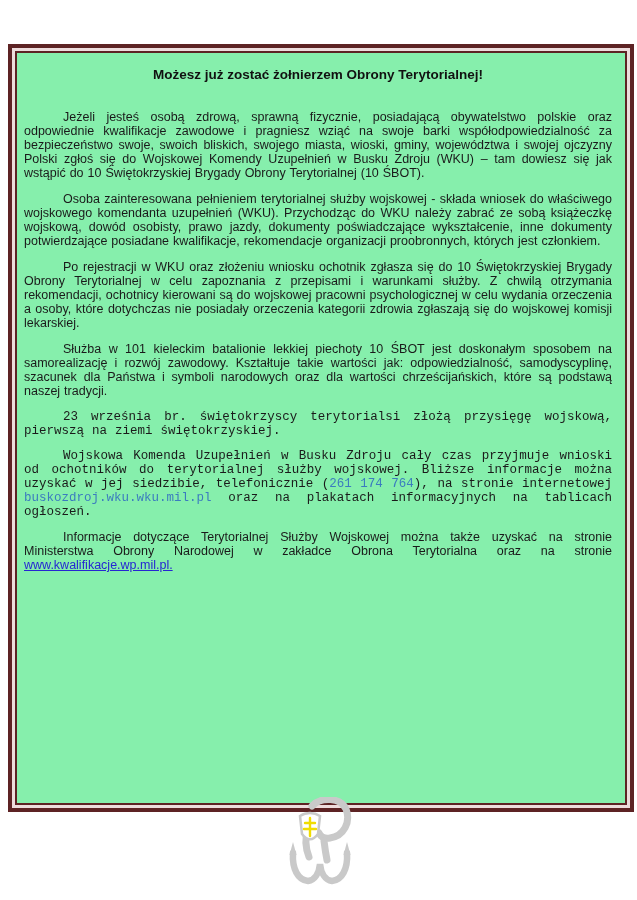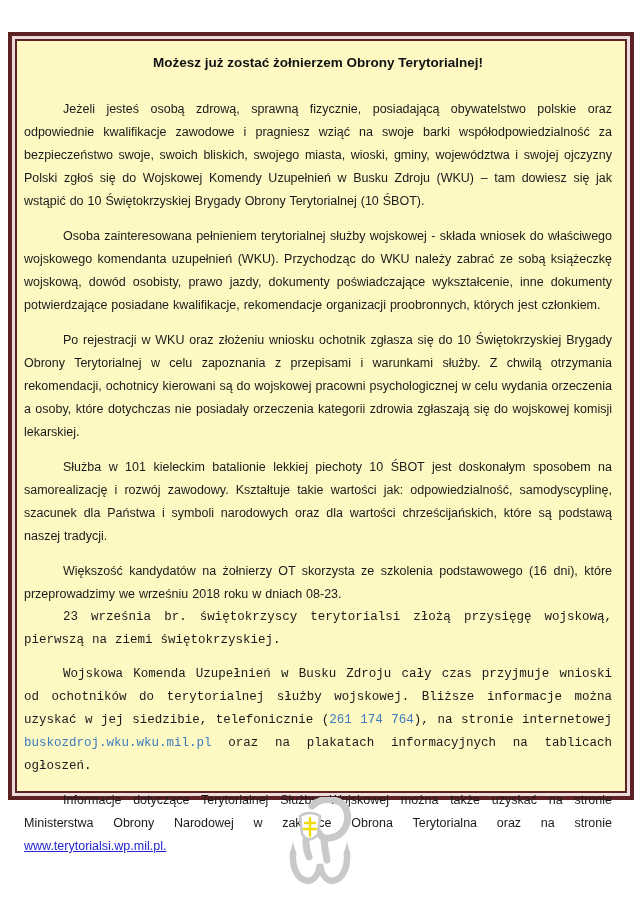--- a/index.html
+++ b/index.html
@@ -11,41 +11,41 @@
     width: 637px;
     height: 900px;
     position: relative;
     overflow: hidden;
     font-family: "Liberation Sans", sans-serif;
     color: #1a1a1a;
   }
   .frame {
     position: absolute;
     left: 8px;
-    top: 32px;
+    top: 44px;
     width: 626px;
     height: 768px;
     box-sizing: border-box;
     border: 4px solid #5d2324;
     box-shadow: inset 0 0 0 3px #eddcdc, inset 0 0 0 5px #5d2324;
     padding: 16px 18px 0 12px;
-    background: #fef9c3;
+    background: #86efac;
   }
   .title {
     margin: 0 0 24px 0;
     font-size: 13.5px;
     font-weight: bold;
     line-height: 22px;
     text-align: center;
     color: #111111;
   }
   .para {
     margin: 0 0 12px 0;
     font-size: 12.5px;
-    line-height: 23px;
+    line-height: 14px;
     text-align: justify;
     text-indent: 39px;
     word-spacing: 0.5px;
   }
   .para.mb13 { }
   .para.mb0  { margin-bottom: 0; }
   .para.mb11 { margin-bottom: 11px; font-family: Liberation Mono, monospace; }
   .link-plain {
     color: #3b7cbf;
     text-decoration: none;
@@ -74,28 +74,27 @@
     <h1 class="title">Możesz  już zostać żołnierzem Obrony Terytorialnej!</h1>
 
     <p class="para">Jeżeli jesteś osobą zdrową, sprawną fizycznie, posiadającą obywatelstwo polskie oraz odpowiednie kwalifikacje zawodowe i pragniesz wziąć na swoje barki współodpowiedzialność za bezpieczeństwo swoje, swoich bliskich, swojego miasta, wioski, gminy, województwa i swojej ojczyzny Polski zgłoś się do Wojskowej Komendy Uzupełnień w Busku Zdroju (WKU) –  tam dowiesz się jak wstąpić do 10 Świętokrzyskiej Brygady Obrony Terytorialnej (10 ŚBOT).</p>
 
     <p class="para">Osoba zainteresowana pełnieniem terytorialnej służby wojskowej - składa wniosek do właściwego wojskowego komendanta uzupełnień (WKU). Przychodząc do WKU należy zabrać ze sobą książeczkę wojskową, dowód osobisty, prawo jazdy, dokumenty poświadczające wykształcenie, inne dokumenty potwierdzające posiadane kwalifikacje, rekomendacje organizacji proobronnych, których jest członkiem.</p>
 
     <p class="para">Po rejestracji w WKU oraz złożeniu wniosku ochotnik zgłasza się do 10 Świętokrzyskiej Brygady Obrony Terytorialnej w celu zapoznania z przepisami i warunkami służby. Z chwilą  otrzymania rekomendacji, ochotnicy kierowani są do wojskowej pracowni psychologicznej w celu wydania orzeczenia a osoby, które  dotychczas nie posiadały orzeczenia kategorii zdrowia zgłaszają się do wojskowej komisji lekarskiej.</p>
 
     <p class="para mb13">Służba w 101 kieleckim batalionie lekkiej piechoty 10 ŚBOT jest doskonałym sposobem na samorealizację i rozwój zawodowy. Kształtuje takie wartości jak: odpowiedzialność, samodyscyplinę, szacunek dla Państwa i symboli narodowych oraz dla wartości chrześcijańskich, które są podstawą naszej tradycji.</p>
 
-    <p class="para mb0">Większość kandydatów na żołnierzy OT skorzysta ze szkolenia podstawowego (16 dni), które przeprowadzimy we wrześniu 2018 roku w dniach 08-23.</p>
 
 
     <p class="para mb11">23 września br. świętokrzyscy terytorialsi złożą przysięgę wojskową, pierwszą na ziemi świętokrzyskiej.</p>
 
     <p class="para mb11"><span>Wojskowa Komenda Uzupełnień  w Busku Zdroju cały czas przyjmuje wnioski od ochotników do terytorialnej służby wojskowej. Bliższe informacje można uzyskać w jej siedzibie,  telefonicznie (</span><span class="link-plain">261 174 764</span><span>), na stronie internetowej </span><a class="link-plain">buskozdroj.wku.wku.mil.pl</a><span>  oraz na plakatach informacyjnych na tablicach ogłoszeń.</span></p>
 
-    <p class="para mb0"><span>Informacje dotyczące Terytorialnej Służby Wojskowej można także uzyskać na stronie Ministerstwa Obrony Narodowej w zakładce Obrona Terytorialna oraz na stronie </span><a class="link-underline">www.terytorialsi.wp.mil.pl.</a></p>
+    <p class="para mb0"><span>Informacje dotyczące Terytorialnej Służby Wojskowej można także uzyskać na stronie Ministerstwa Obrony Narodowej w zakładce Obrona Terytorialna oraz na stronie </span><a class="link-underline">www.kwalifikacje.wp.mil.pl.</a></p>
 
   </div>
 
   <div class="logo">
     <svg width="78" height="96" viewBox="0 0 78 96" xmlns="http://www.w3.org/2000/svg">
 
       <path d="M32,9 C42,-1 61,1 66,12 C71,25 64,39 50,41 C45,42 41,40 39,36" fill="none" stroke="#c9c9c9" stroke-width="7" stroke-linecap="round"></path>
 
       <path d="M28,30 C25,40 25,50 29,60" fill="none" stroke="#c9c9c9" stroke-width="7" stroke-linecap="round"></path>
 

